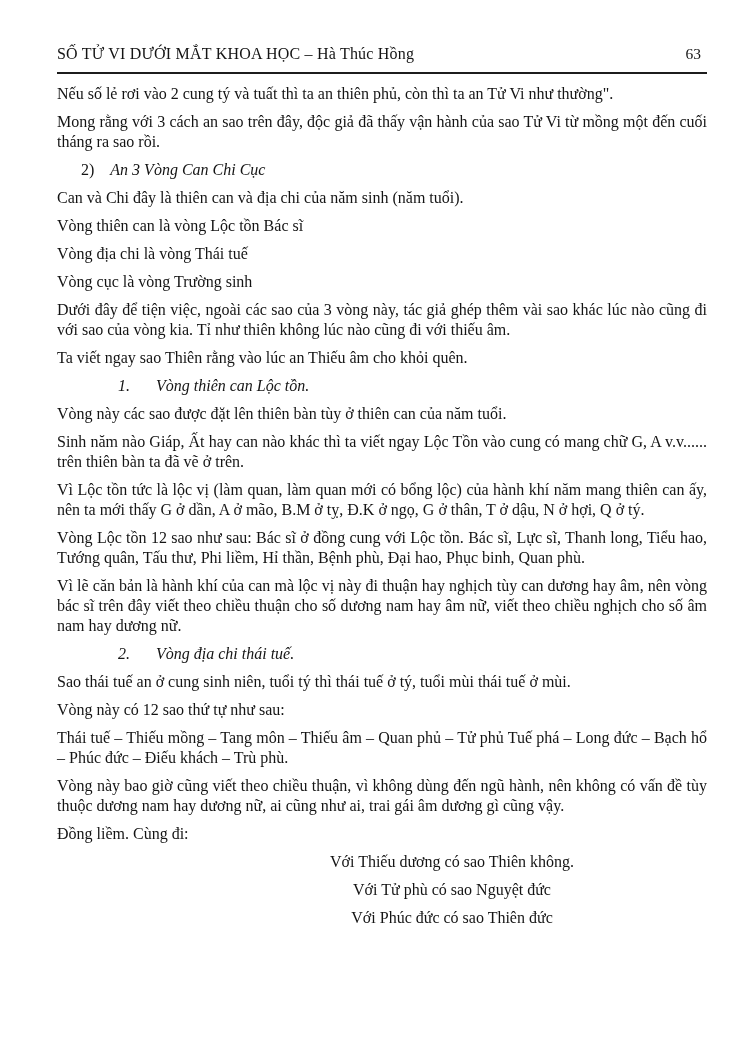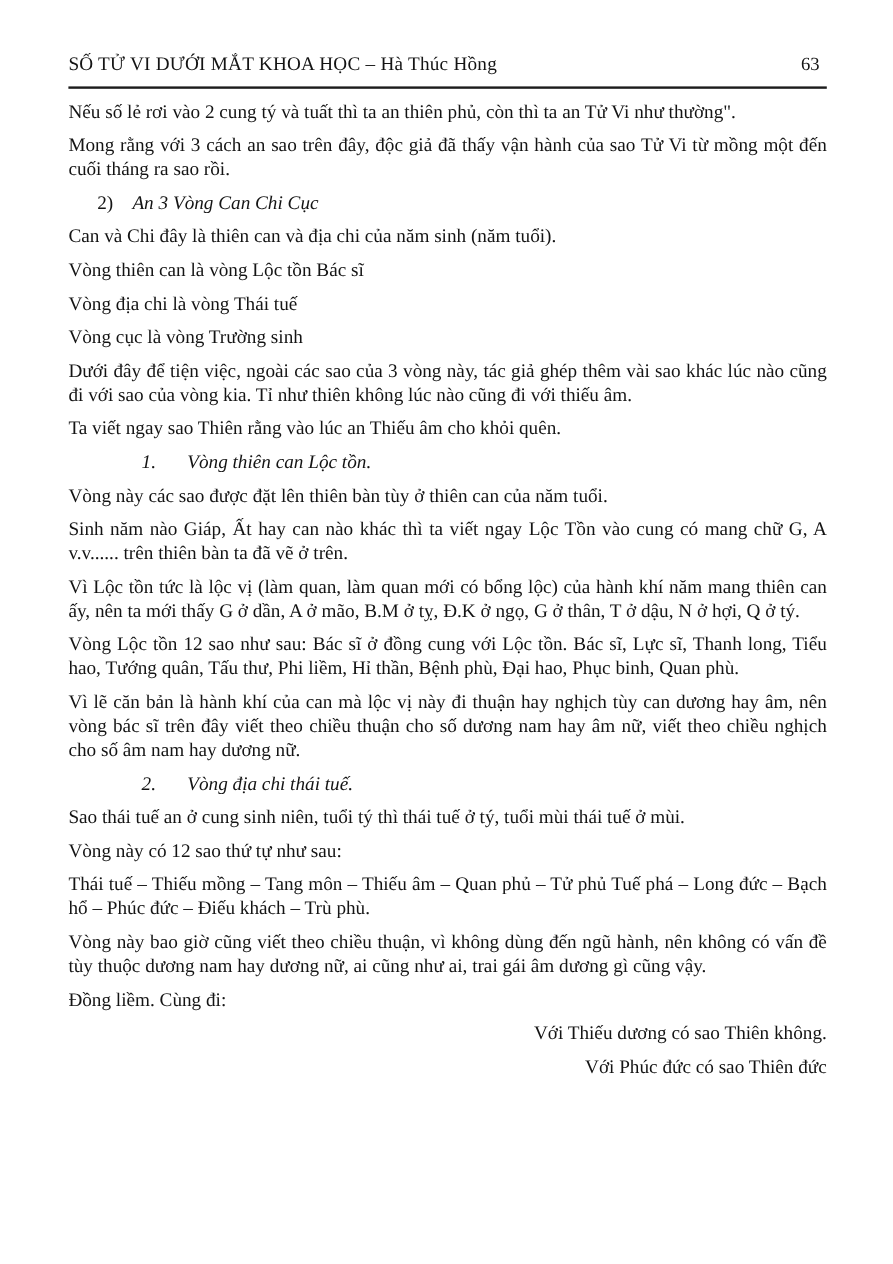--- a/index.html
+++ b/index.html
@@ -6,21 +6,21 @@
     margin: 0;
     padding: 0;
     background: #ffffff;
   }
   .page {
     position: relative;
     width: 744px;
     height: 1053px;
     background: #ffffff;
     box-sizing: border-box;
-    padding: 45px 55px 0 57px;
+    padding: 45px 37px 0 57px;
     font-family: "Liberation Serif", "DejaVu Serif", serif;
     color: #141414;
     overflow: hidden;
   }
   .header {
     display: flex;
     justify-content: space-between;
     align-items: baseline;
     font-size: 16px;
     padding-bottom: 9px;
@@ -53,21 +53,21 @@
     margin: 0 0 8px 61px;
     font-style: italic;
     text-align: left;
   }
   .ninum {
     display: inline-block;
     width: 34px;
   }
   .indent {
     margin: 0 0 8px 140px;
-    text-align: right;
+    text-align: center;
   }
 </style>
 </head>
 <body>
 
 <div class="page">
 
   <div class="header">
     <span class="htitle">SỐ TỬ VI DƯỚI MẮT KHOA HỌC – Hà Thúc Hồng</span>
     <span class="hpage">63</span>
@@ -107,16 +107,17 @@
       <span class="nitxt">Vòng địa chi thái tuế.</span>
     </p>
 
     <p class="para">Sao thái tuế an ở cung sinh niên, tuổi tý thì thái tuế ở tý, tuổi mùi thái tuế ở mùi.</p>
     <p class="para">Vòng này có 12 sao thứ tự như sau:</p>
     <p class="para">Thái tuế – Thiếu mồng – Tang môn – Thiếu âm – Quan phủ – Tử phủ Tuế phá – Long đức – Bạch hổ – Phúc đức – Điếu khách – Trù phù.</p>
     <p class="para">Vòng này bao giờ cũng viết theo chiều thuận, vì không dùng đến ngũ hành, nên không có vấn đề tùy thuộc dương nam hay dương nữ, ai cũng như ai, trai gái âm dương gì cũng vậy.</p>
     <p class="para">Đồng liềm. Cùng đi:</p>
 
     <p class="indent">Với Thiếu dương có sao Thiên không.</p>
+    <p class="indent">Với Tử phù có sao Nguyệt đức</p>
     <p class="indent">Với Phúc đức có sao Thiên đức</p>
 
   </div>
 </div>
 
 </body></html>

